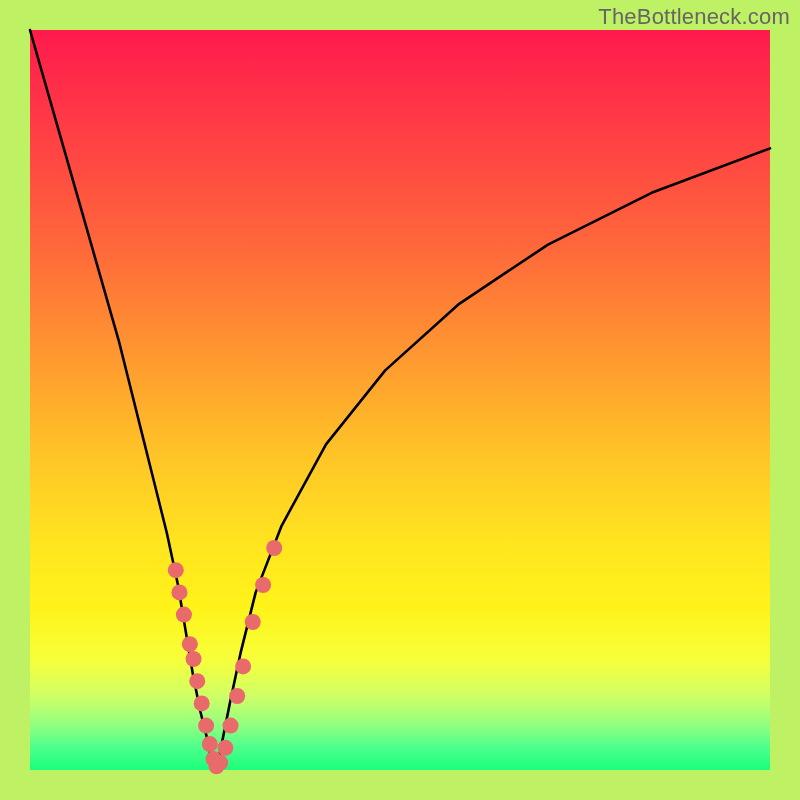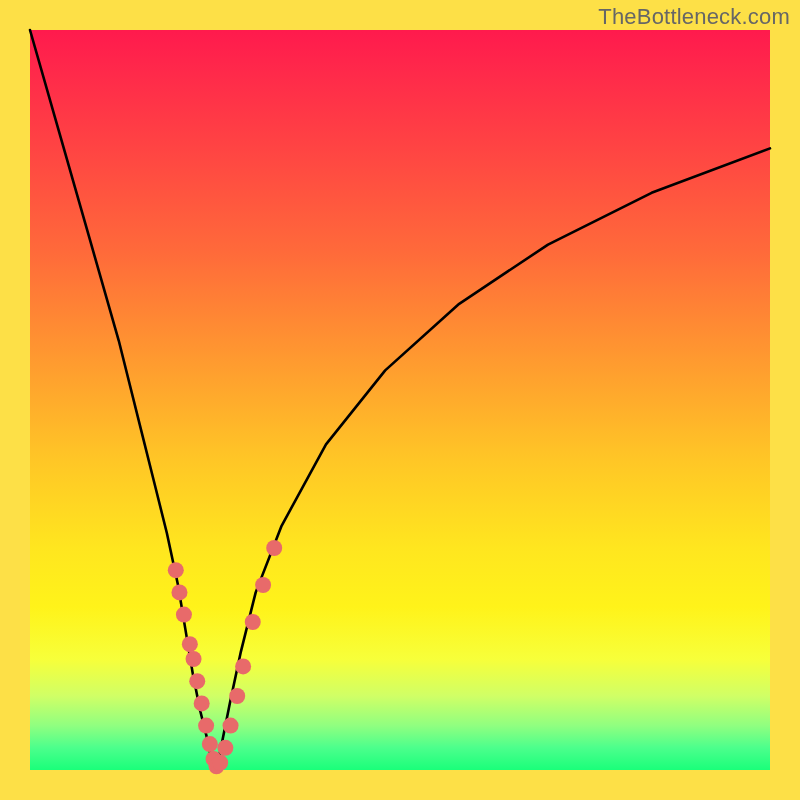--- a/index.html
+++ b/index.html
@@ -10,21 +10,21 @@
     overflow: hidden;
     background: #000;
     font-family: Arial, Helvetica, sans-serif;
   }
   .frame {
     position: absolute;
     top: 0;
     left: 0;
     width: 800px;
     height: 800px;
-    background: #fde047;
+    background: #bef264;
   }
   .plot {
     position: absolute;
     top: 30px;
     left: 30px;
     width: 740px;
     height: 740px;
     
     background: linear-gradient(
       to bottom,

